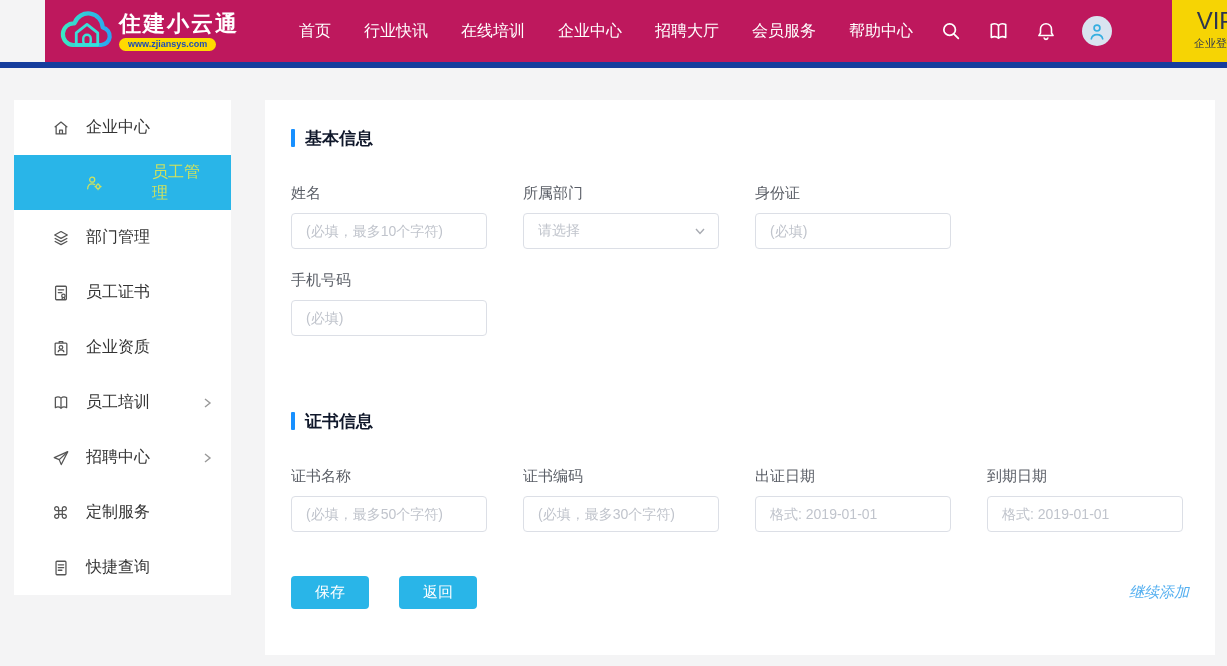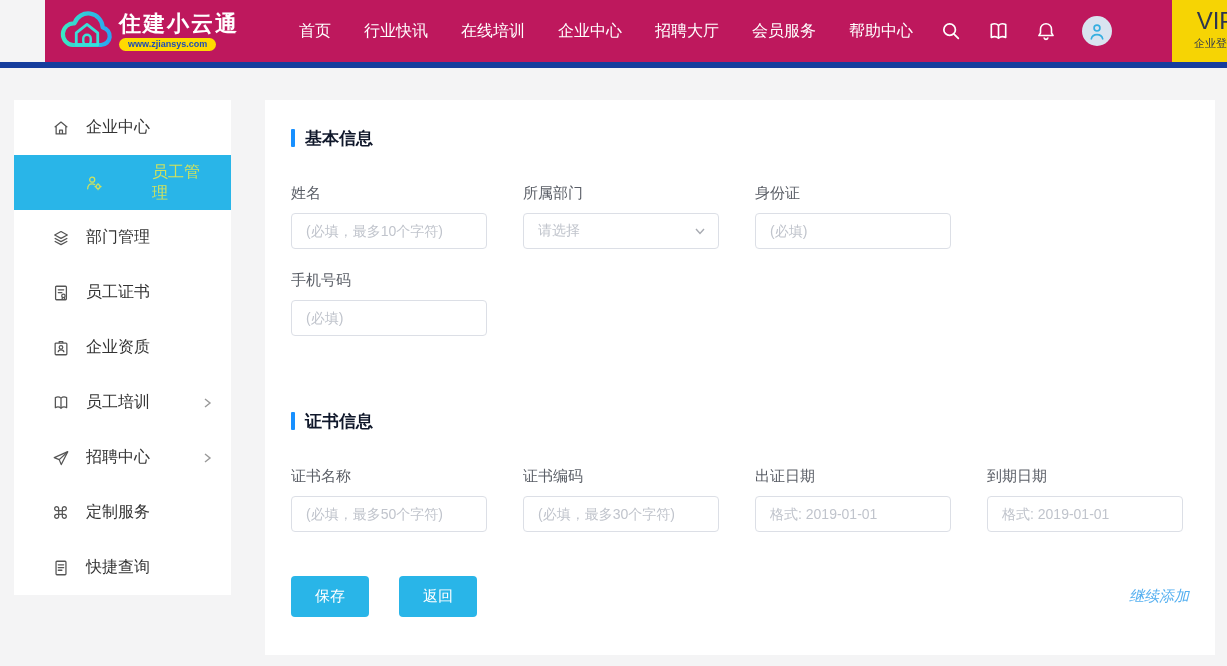--- a/index.html
+++ b/index.html
@@ -69,21 +69,21 @@
   }
   .field input::placeholder { color:#c0c4cc; }
   .select {
     width:196px; height:36px; border:1px solid #dcdfe6; border-radius:4px;
     padding:0 12px 0 14px; display:flex; align-items:center; justify-content:space-between;
     cursor:pointer; background:#fff;
   }
   .select-value { font-size:14px; color:#c0c4cc; }
   .actions { display:flex; align-items:center; margin-top:44px; }
   .btn {
-    width:78px; height:41px; background:#29b5e8; color:#fff; border:none; border-radius:4px;
+    width:78px; height:33px; background:#29b5e8; color:#fff; border:none; border-radius:4px;
     font-size:15px; cursor:pointer; font-family:"Liberation Sans","DejaVu Sans",sans-serif;
   }
   .btn-back { margin-left:30px; }
   .add-more { margin-left:auto; margin-right:0; color:#54aff0; font-size:15px; cursor:pointer; text-decoration:none;font-style:italic; }
 </style>
 </head>
 <body>
 
 <header class="navbar">
   <div class="logo">

